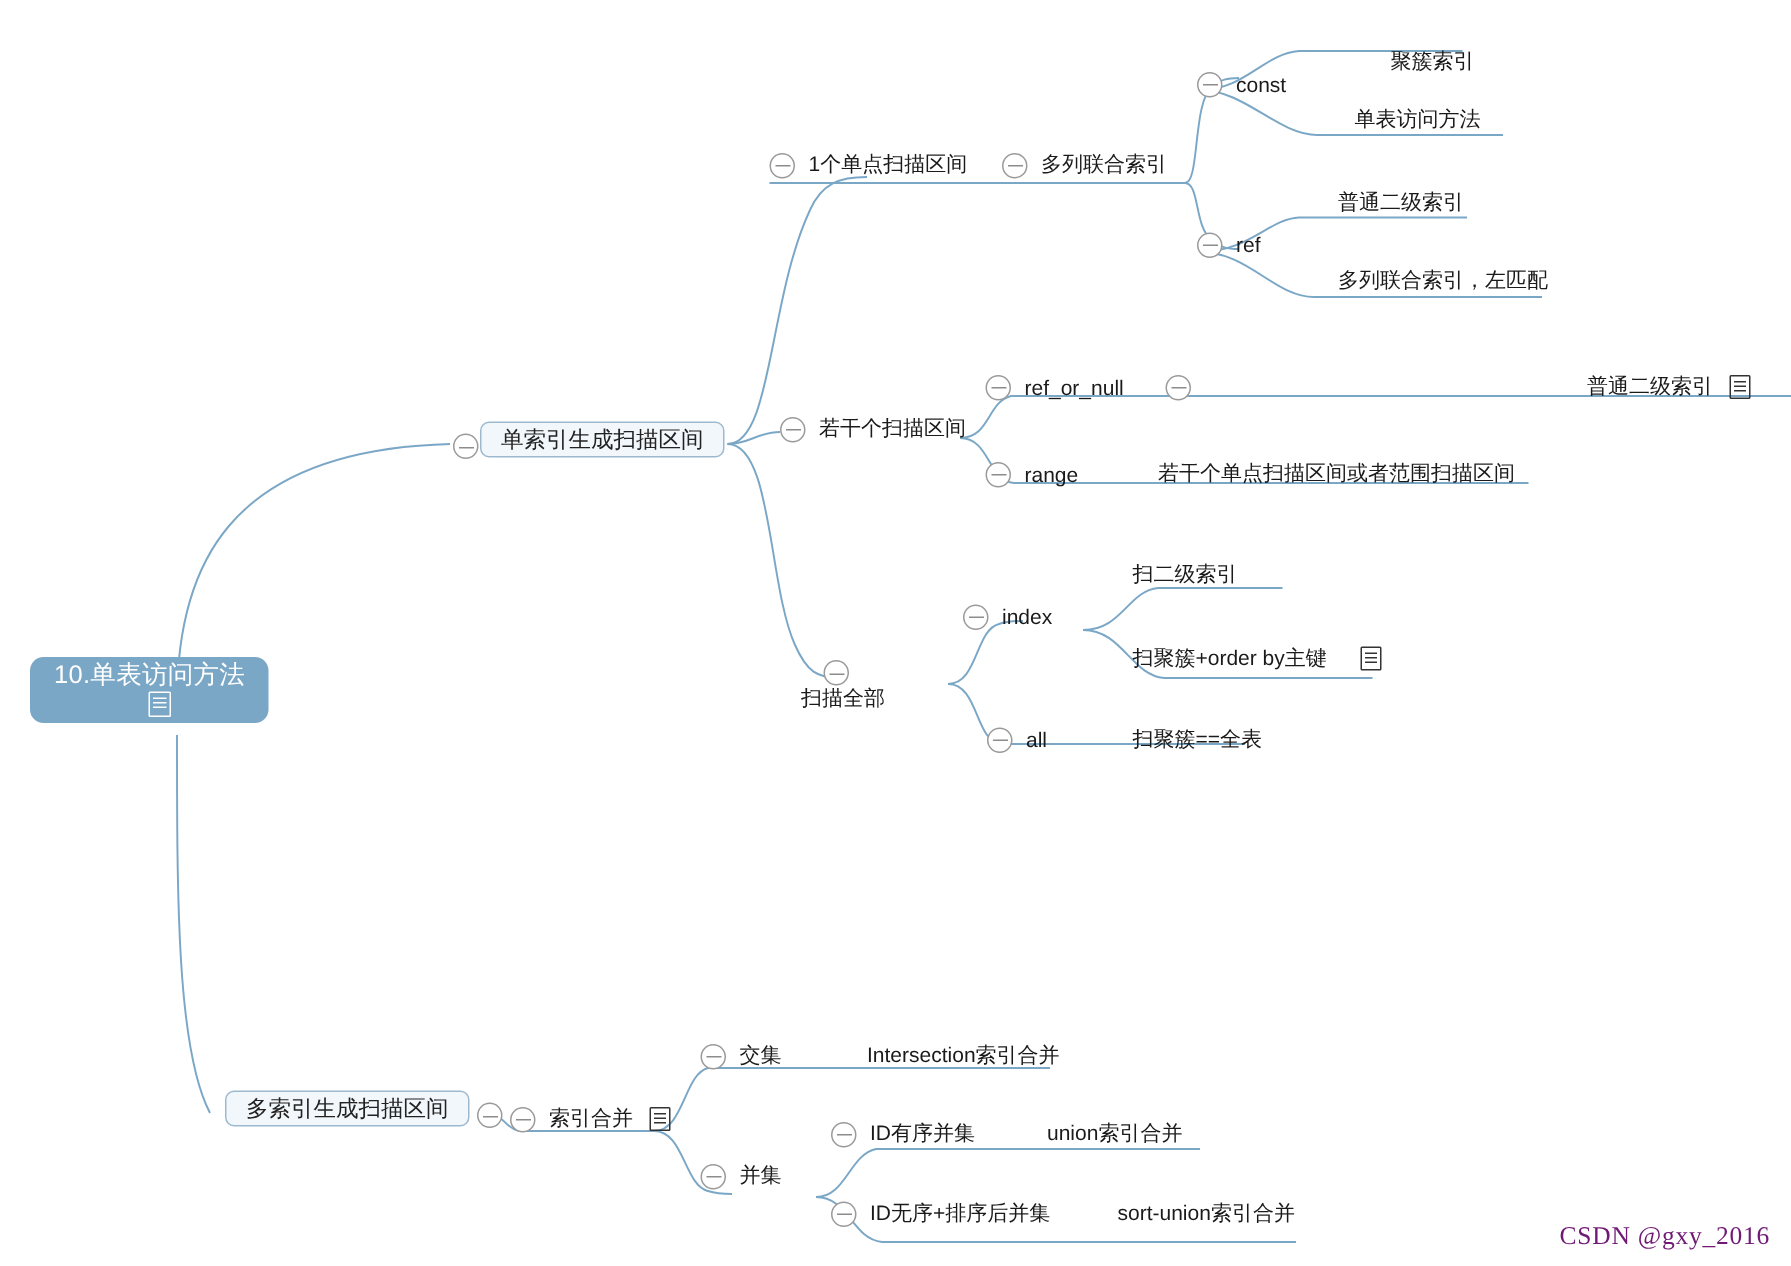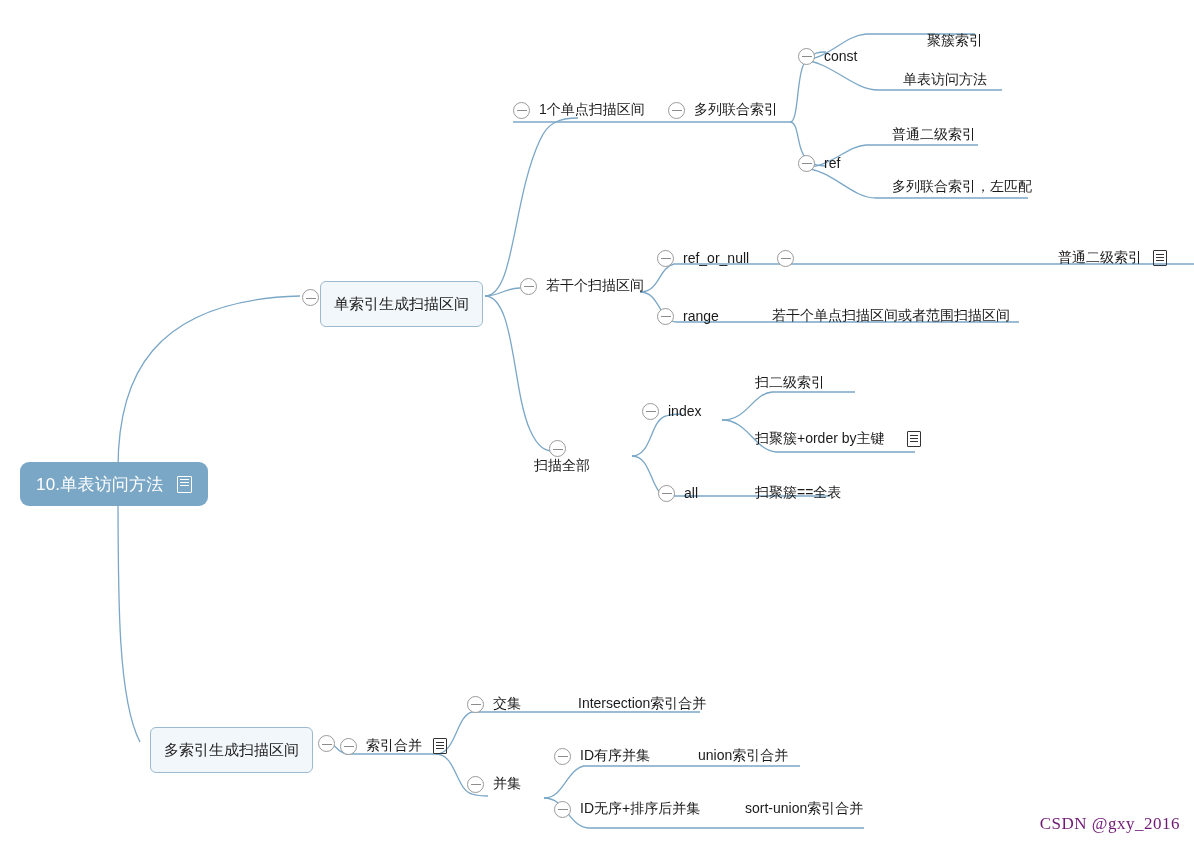--- a/index.html
+++ b/index.html
@@ -44,21 +44,21 @@
     height: 44px;
     font-size: 17px;
     letter-spacing: 0.2px;
   }
   
   .node.boxed {
     background: #f2f7fb;
     border: 1px solid #9db9cf;
     border-radius: 6px;
     padding: 0 13px;
-    height: 46px;
+    height: 24px;
     color: #222222;
     font-size: 15px;
   }
   
   .node.plain {
     color: #1a1a1a;
     font-size: 14px;
     height: 22px;
     background: transparent;
   }
@@ -171,21 +171,21 @@
 
       <path d="M346,754 L436,754"></path>
       <path d="M436,754 C456,754 456,716 472,712 L700,712"></path>
       <path d="M436,754 C456,754 456,790 472,794 C478,796 482,796 488,796"></path>
 
       <path d="M544,798 C564,798 566,770 584,766 L800,766"></path>
       <path d="M544,798 C566,798 568,826 588,828 L864,828"></path>
     </g>
   </svg>
 
-  <div class="node root" style="left:20px; top:484px; transform:translateY(-50%);">
+  <div class="node root" style="left:20px; top:460px; transform:translateY(-50%);flex-direction:column;">
     <span class="label">10.单表访问方法</span>
     <span class="note-icon"></span>
   </div>
 
   <div class="toggle detached" style="left:302px; top:289px;"></div>
   <div class="node boxed" style="left:320px; top:281px;">
     <span class="label">单索引生成扫描区间</span>
   </div>
 
   <div class="node boxed" style="left:150px; top:727px;">

